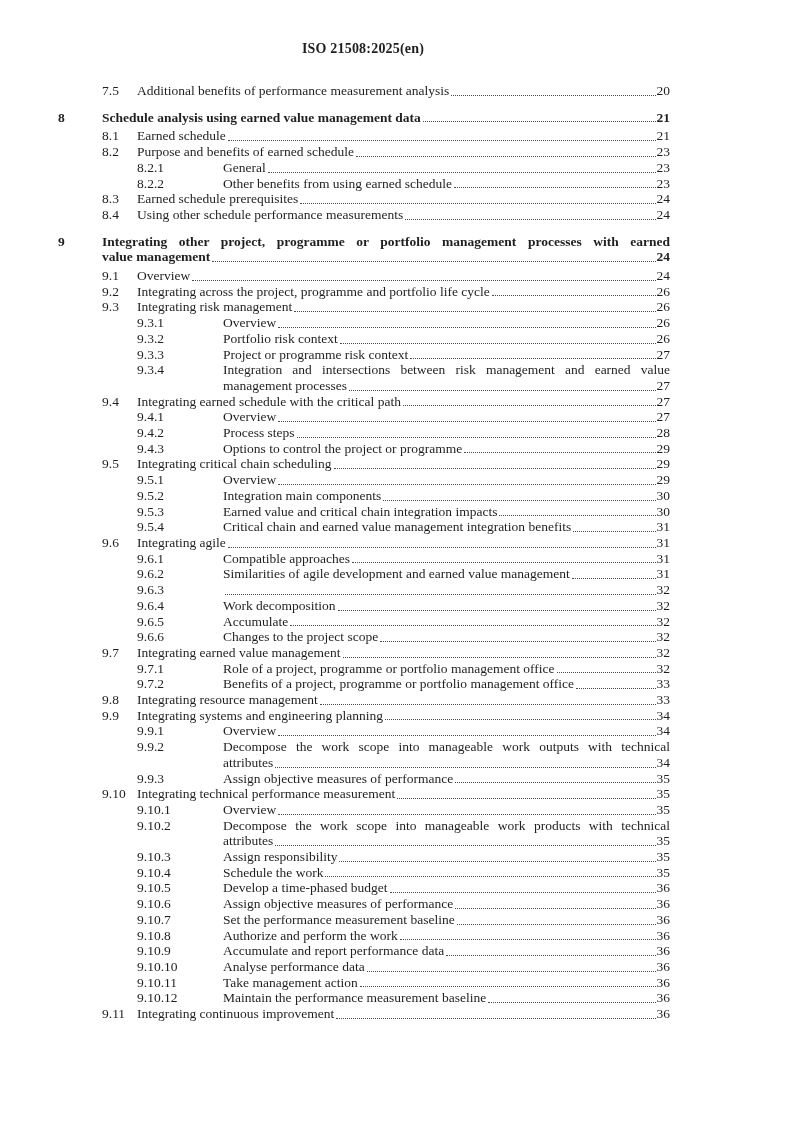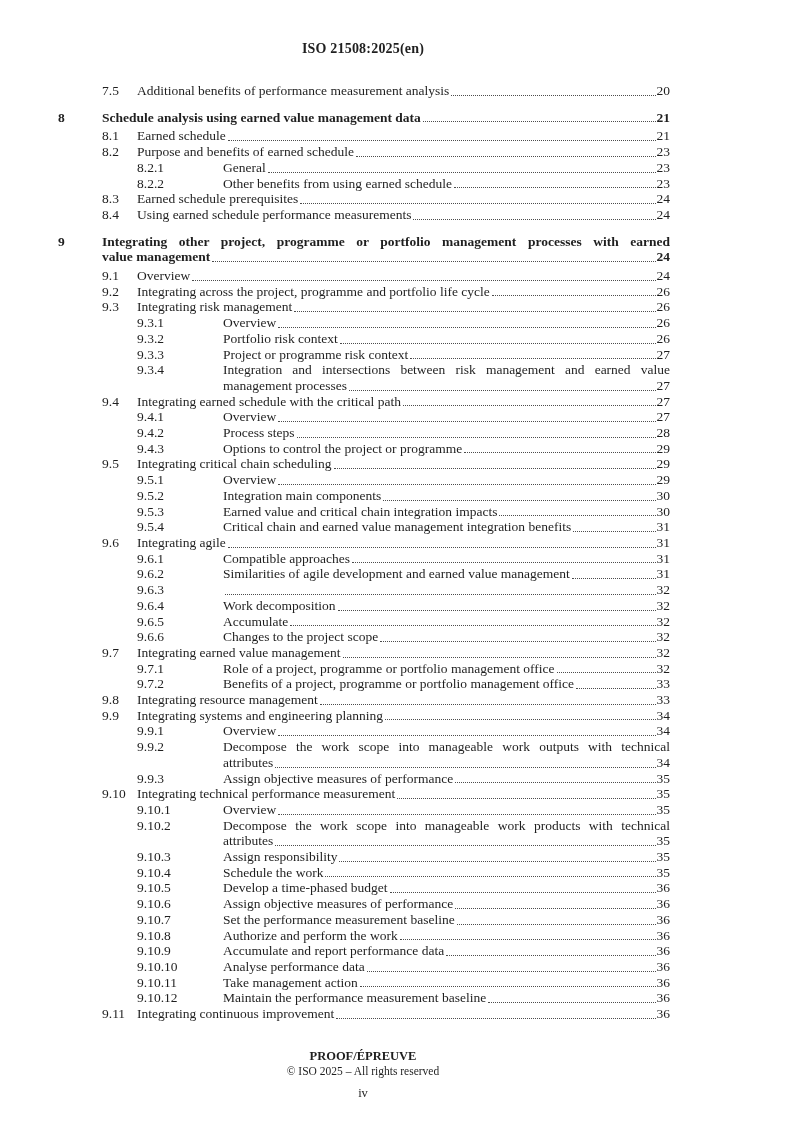--- a/index.html
+++ b/index.html
@@ -154,21 +154,21 @@
             <span class="title">Earned schedule prerequisites</span>
             <span class="leader"></span>
             <span class="pagenum">24</span>
           </span>
         </span>
       </div>
       <div class="row section">
         <span class="num">8.4</span>
         <span class="body">
           <span class="lastline">
-            <span class="title">Using earned schedule performance measurements</span>
+            <span class="title">Using other schedule performance measurements</span>
             <span class="leader"></span>
             <span class="pagenum">24</span>
           </span>
         </span>
       </div>
       <div class="row chapter">
         <span class="num">9</span>
         <span class="body">
           <span class="jline">Integrating other project, programme or portfolio management processes with earned</span>
           <span class="lastline">
@@ -625,19 +625,14 @@
         <span class="body">
           <span class="lastline">
             <span class="title">Integrating continuous improvement</span>
             <span class="leader"></span>
             <span class="pagenum">36</span>
           </span>
         </span>
       </div>
     </div>
 
-  <div class="doc-footer">
-    <div class="proof">PROOF/ÉPREUVE</div>
-    <div class="copyright">© ISO 2025 – All rights reserved</div>
-    <div class="roman">iv</div>
-  </div>
 
 </div>
 
 </body></html>

